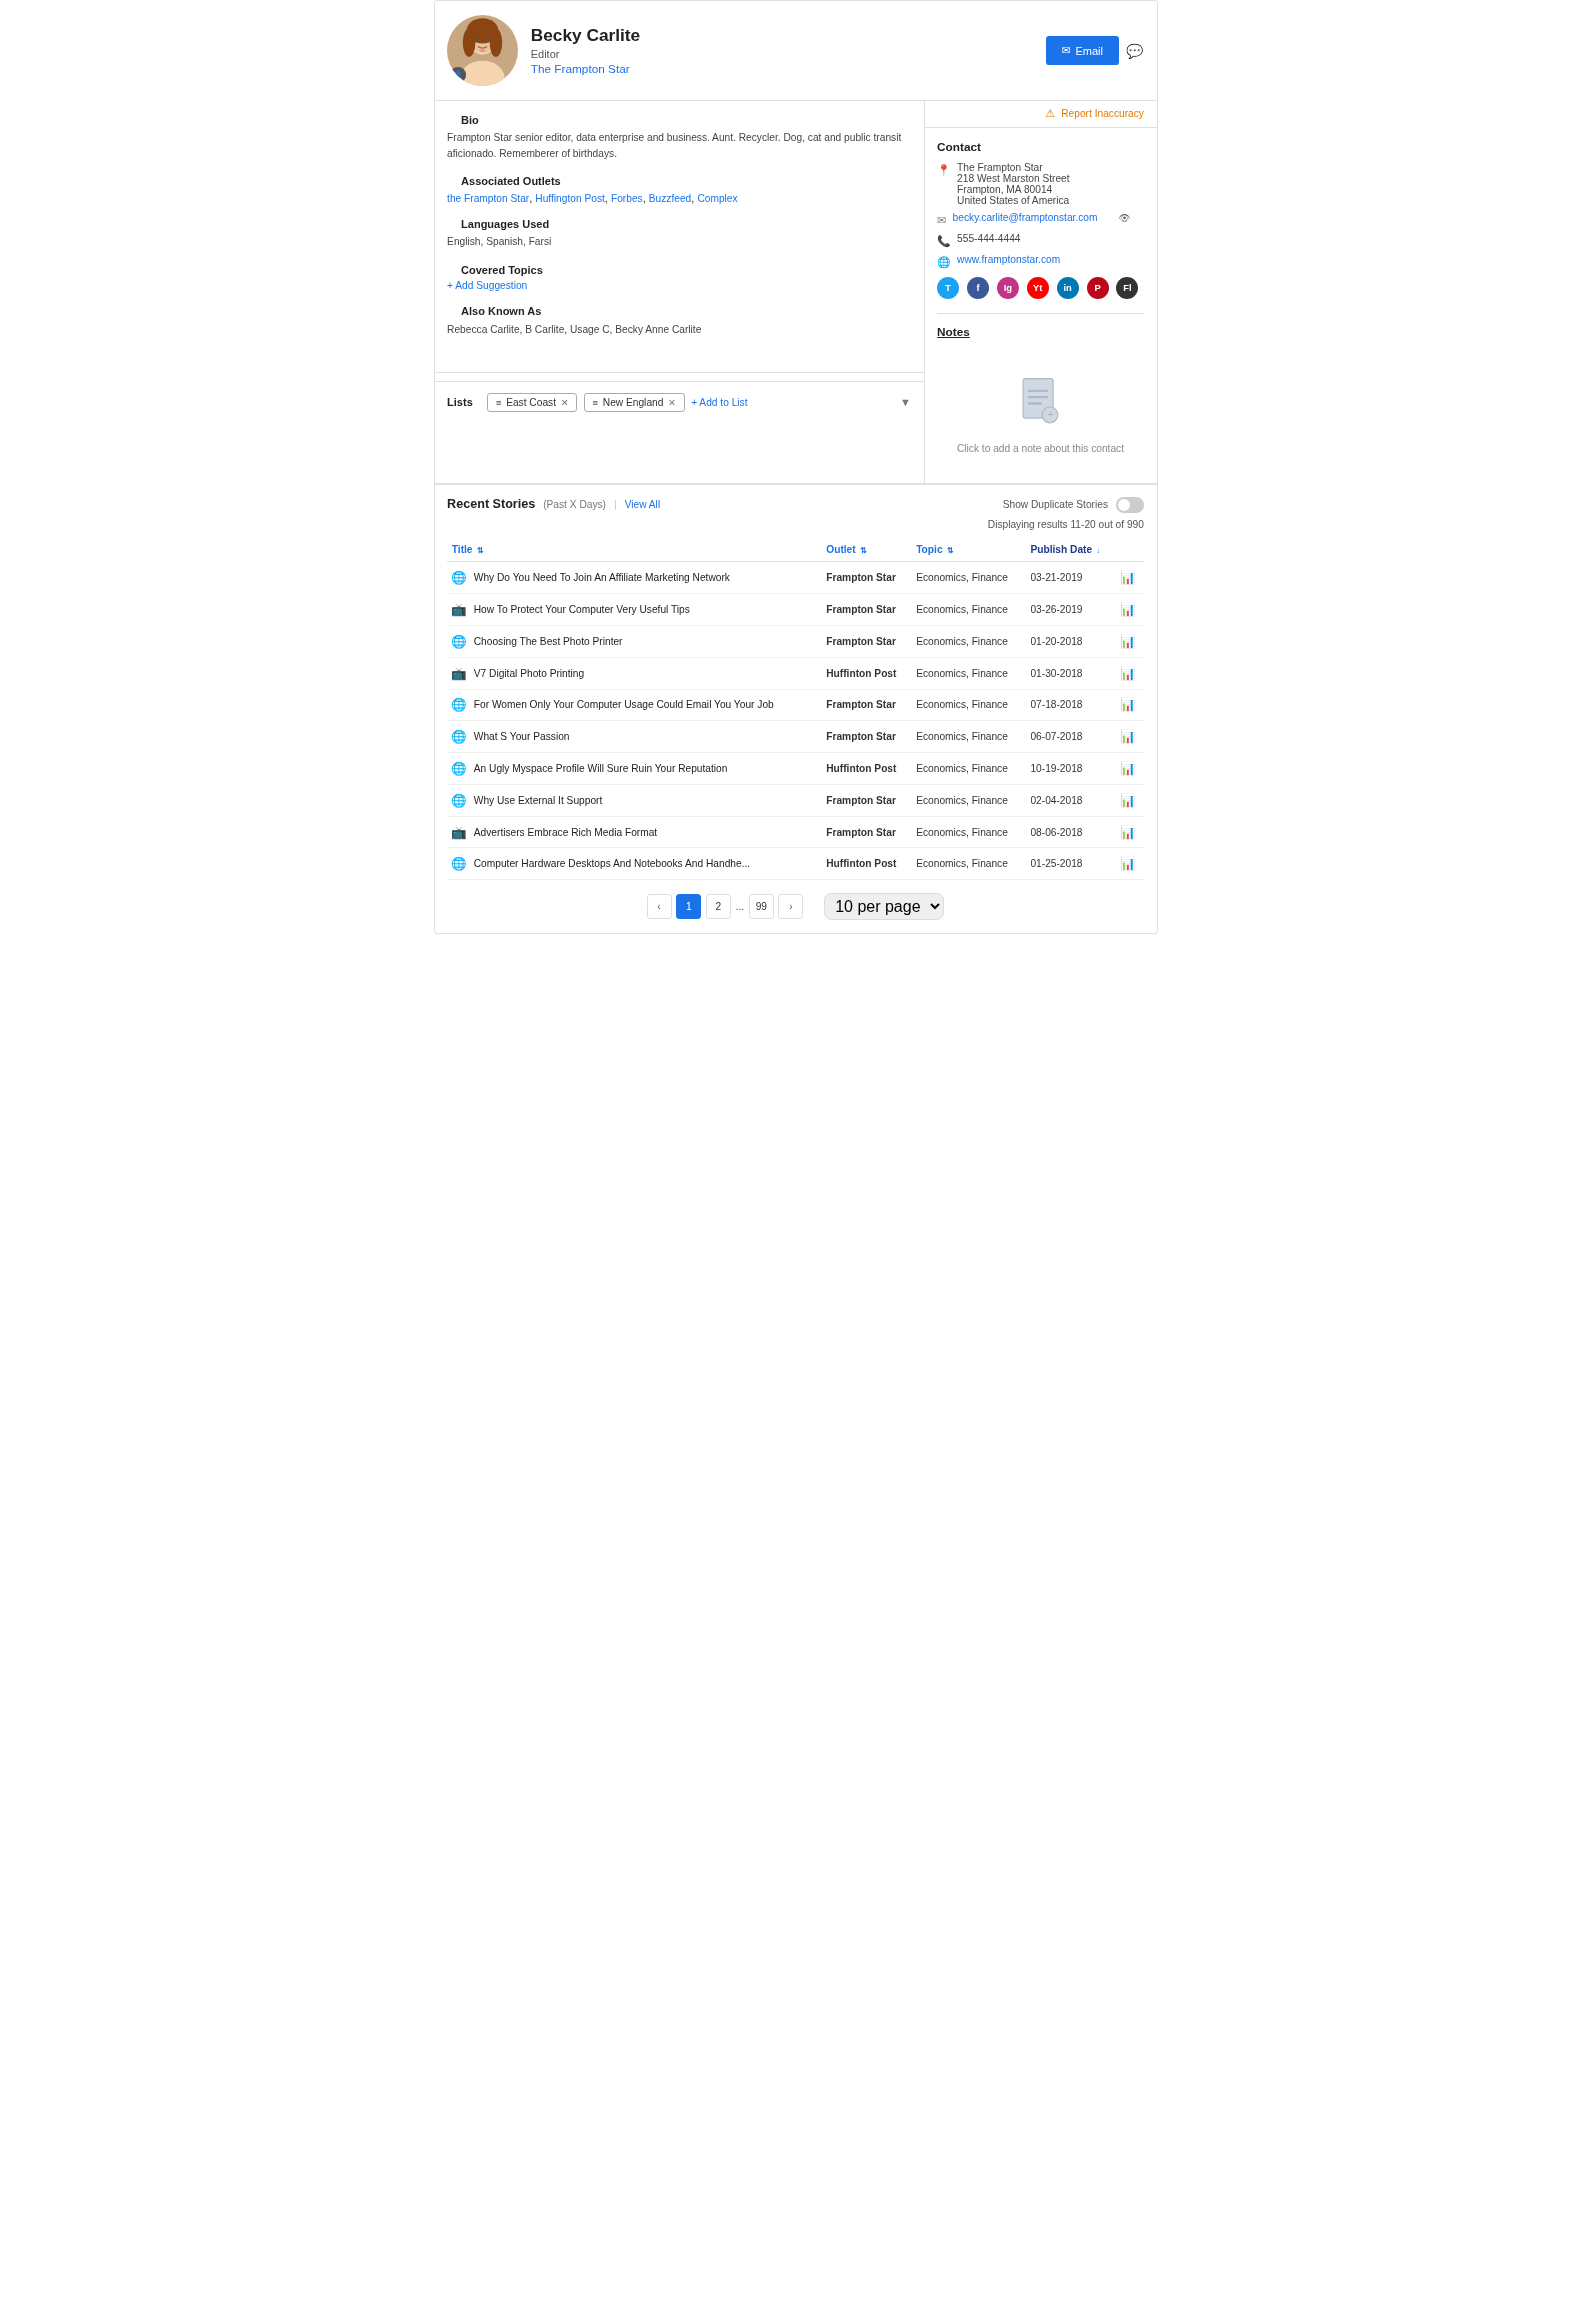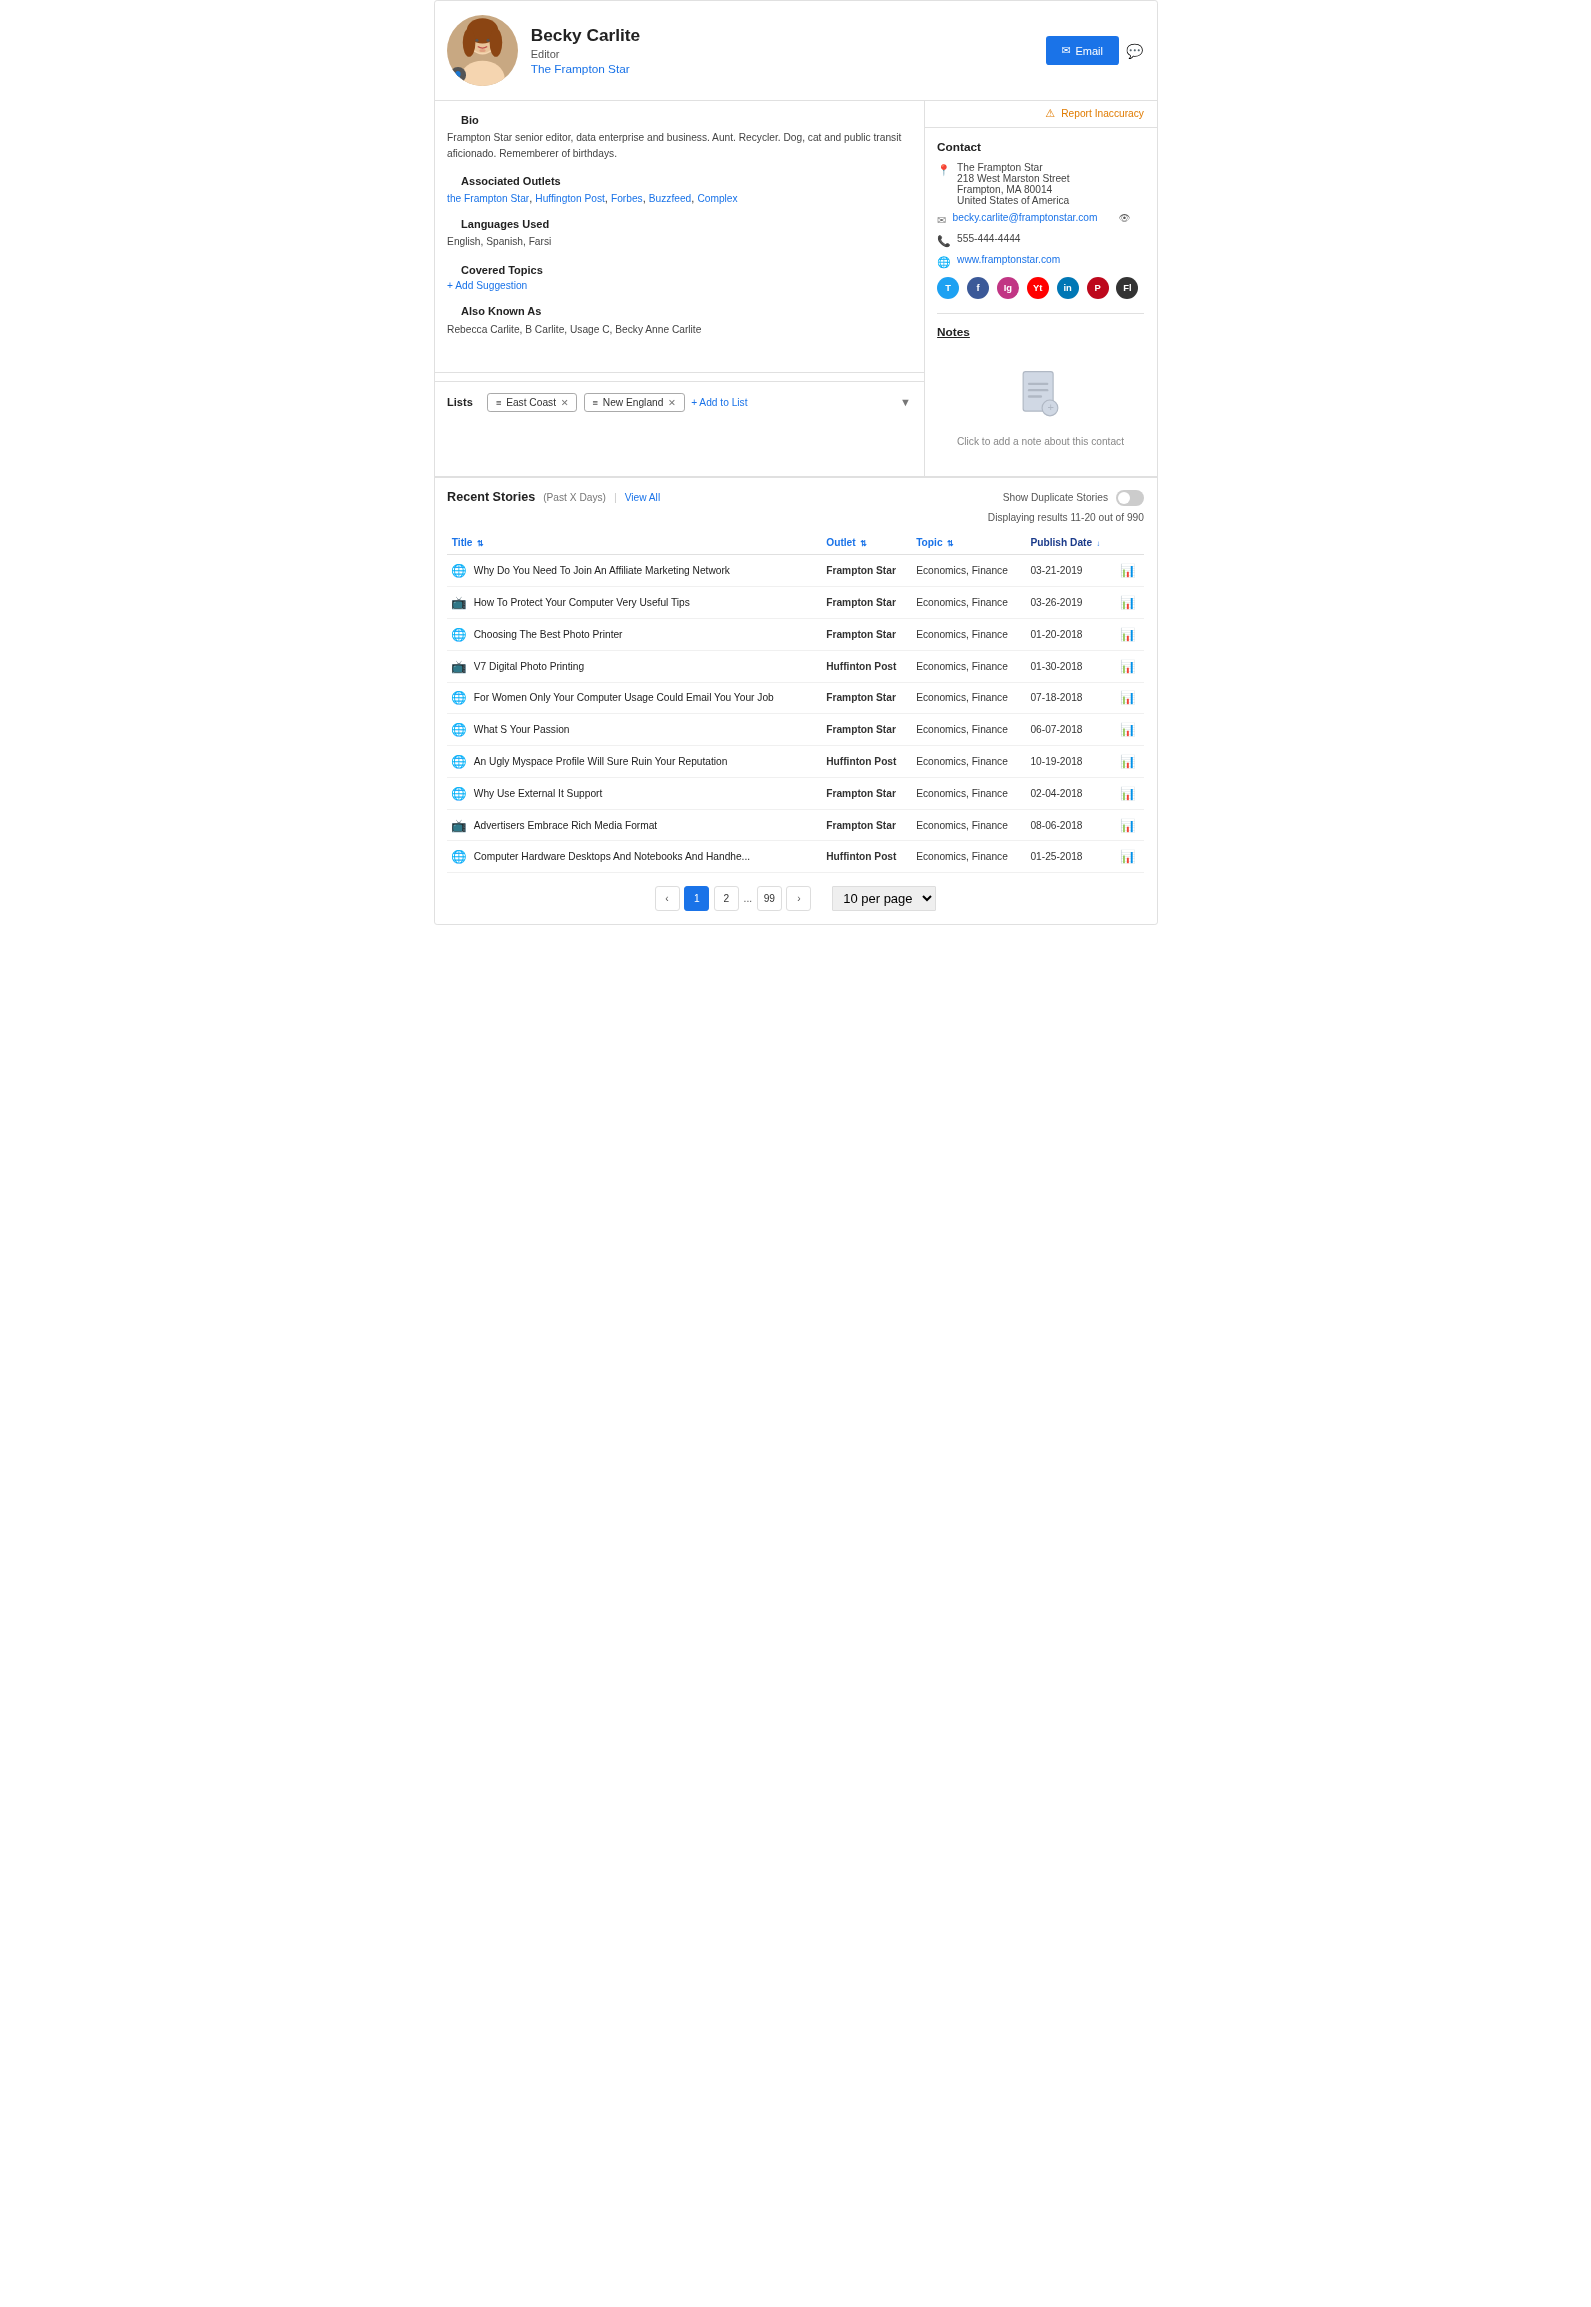--- a/index.html
+++ b/index.html
@@ -42,21 +42,21 @@
     .contact-title { font-weight: bold; font-size: 11.8px; color: #222; margin-bottom: 7.9px; }
     .contact-row { display: flex; align-items: flex-start; gap: 6.3px; margin-bottom: 6.3px; font-size: 10.2px; color: #444; }
     .contact-icon { font-size: 11px; color: #777; margin-top: 1.6px; flex-shrink: 0; }
     .contact-link { color: #1a73e8; text-decoration: none; }
     .social-icons { display: flex; gap: 7.9px; margin-top: 7.9px; flex-wrap: wrap; }
     .social-icon { width: 22px; height: 22px; border-radius: 50%; background: #333; display: flex; align-items: center; justify-content: center; cursor: pointer; }
     .social-icon span { color: white; font-size: 9.4px; font-weight: bold; }
 
     
     .notes-section { border-top: 0.8px solid #e0e0e0; padding-top: 11px; }
-    .notes-title { font-weight: bold; font-size: 11.8px; color: #222; margin-bottom: 16px; text-decoration: underline; }
+    .notes-title { font-weight: bold; font-size: 11.8px; color: #222; margin-bottom: 23px; text-decoration: underline; }
     .notes-placeholder { display: flex; flex-direction: column; align-items: center; justify-content: center; padding: 15.7px; color: #aaa; }
     .notes-doc-icon { font-size: 38px; color: #bbb; margin-bottom: 7.9px; }
     .notes-hint { font-size: 10.2px; color: #888; text-align: center; }
 
     
     .report-bar { text-align: right; padding: 6.3px 12.6px; border-bottom: 0.8px solid #e0e0e0; }
     .report-link { color: #e07b00; font-size: 10.2px; text-decoration: none; cursor: pointer; }
     .report-icon { color: #e07b00; margin-right: 3.1px; }
     .stories-header { display: flex; align-items: center; gap: 7.9px; margin-bottom: 4.7px; }
     .stories-title { font-size: 12.6px; font-weight: bold; color: #222; }
@@ -78,21 +78,21 @@
     .story-action { color: #777; cursor: pointer; font-size: 12.6px; }
     .sort-arrow { font-size: 7.9px; margin-left: 1.6px; color: #1a73e8; }
 
     
     .pagination { display: flex; align-items: center; justify-content: center; gap: 4.7px; padding: 12.6px; }
     .page-btn { width: 25px; height: 25px; border: 0.8px solid #ddd; border-radius: 3.1px; display: flex; align-items: center; justify-content: center; cursor: pointer; font-size: 10.2px; background: white; color: #333; }
     .page-btn.active { background: #1a73e8; color: white; border-color: #1a73e8; }
     .page-btn.arrow { color: #555; }
     .page-dots { font-size: 10.2px; color: #555; }
     .per-page { display: flex; align-items: center; gap: 4.7px; margin-left: 15.7px; }
-    .per-page select { border: 0.8px solid #ddd; border-radius: 1px; padding: 3.1px 6.3px; font-size: 13px; cursor: pointer; }
+    .per-page select { border: 0.8px solid #ddd; border-radius: 7px; padding: 3.1px 6.3px; font-size: 16px; cursor: pointer; }
 
     
     .bottom-section { border-top: 1.6px solid #e0e0e0; }
 
     
     .card { border: 0.8px solid #e0e0e0; border-radius: 3.1px; overflow: hidden; }
     .top-section { display: flex; border-bottom: 0.8px solid #e0e0e0; }
     .left-panel { flex: 1; border-right: 0.8px solid #e0e0e0; }
     .right-panel { width: 232px; }
   </style>

